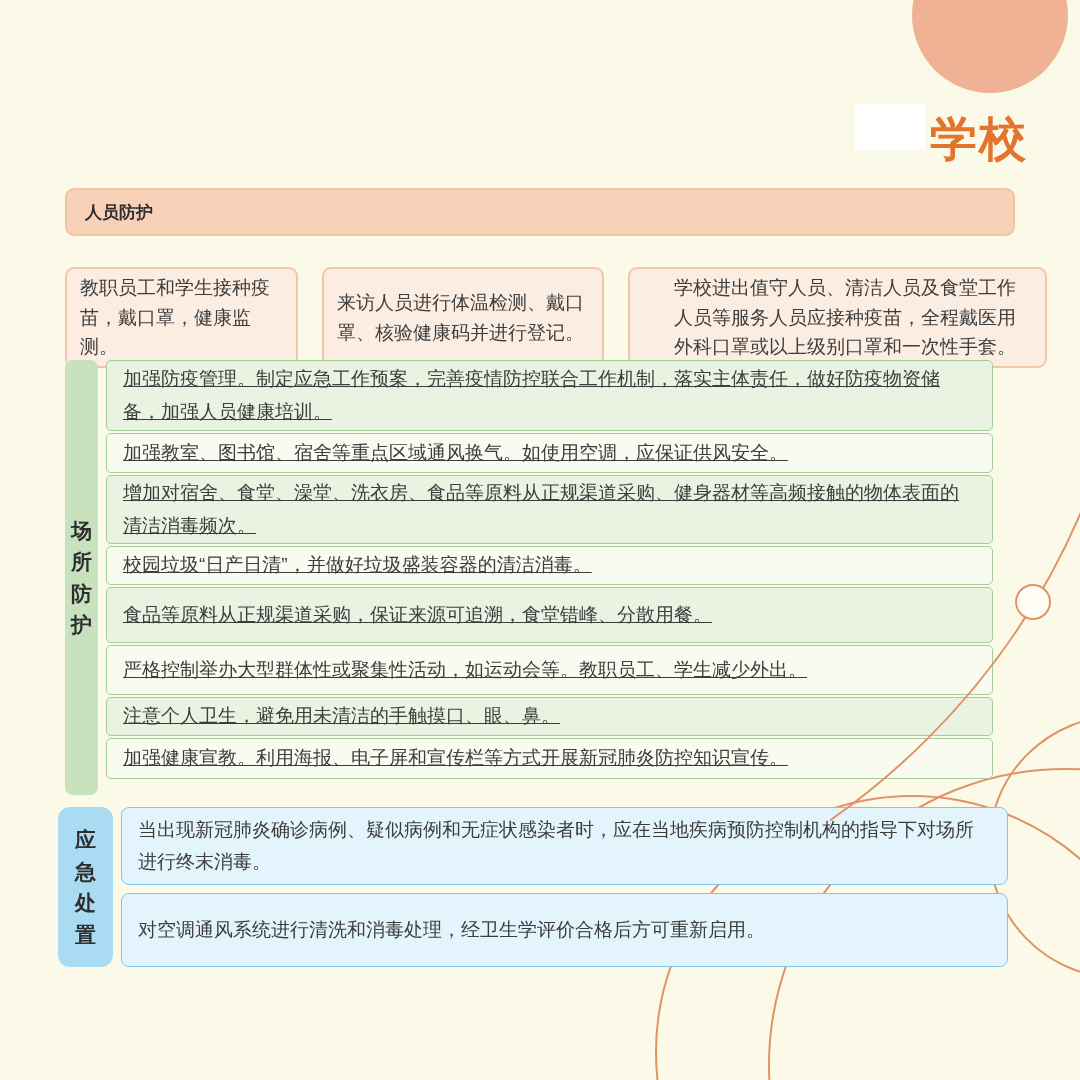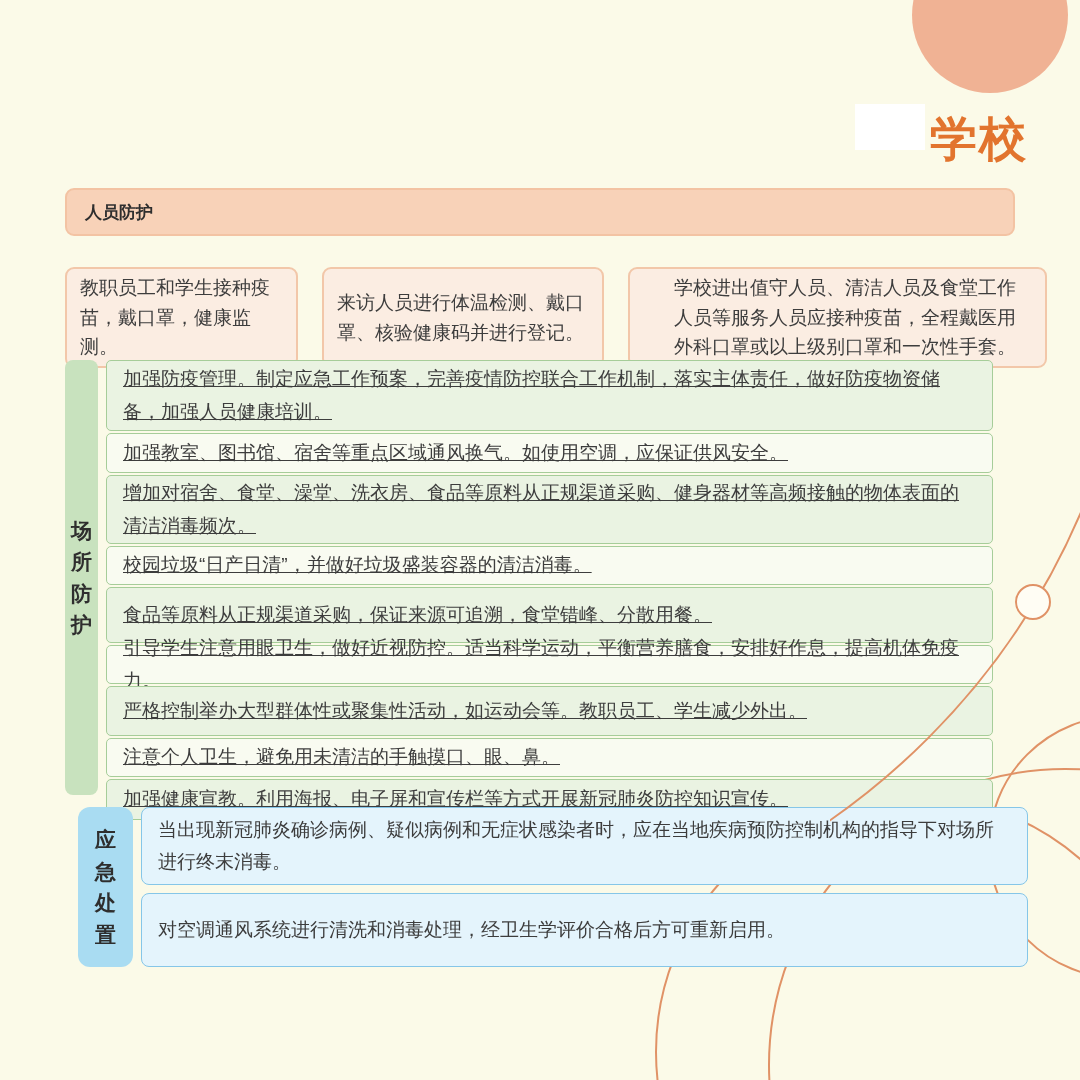--- a/index.html
+++ b/index.html
@@ -49,21 +49,21 @@
   .v-row{box-sizing:border-box;border:1.5px solid #A6CD99;border-radius:5px;
     display:flex;align-items:center;padding:0 16px;background:#EAF3E2;}
   .v-rows .v-row:nth-child(even){background:#F9FBF1;}
   .v-row .txt{line-height:1.7;text-decoration:underline;}
 
   
   .vlabel{width:24px;font-size:21px;font-weight:bold;color:#2E2E2E;line-height:1.5;
     text-align:center;word-break:break-all;}
 
   
-  .emergency{position:absolute;left:78px;top:807px;width:950px;z-index:3;display:flex;gap:8px;align-items:flex-start;}
+  .emergency{position:absolute;left:58px;top:807px;width:950px;z-index:3;display:flex;gap:8px;align-items:flex-start;}
   .e-sidebar{width:55px;height:160px;background:#A9DCF2;border-radius:12px;
     display:flex;align-items:center;justify-content:center;flex-shrink:0;}
   .e-rows{width:887px;display:flex;flex-direction:column;gap:8px;}
   .e-row{box-sizing:border-box;border:1.5px solid #85C6E8;border-radius:8px;
     display:flex;align-items:center;padding:0 16px;background:#E4F4FC;}
   .e-row .txt{line-height:1.7;}
 </style>
 </head>
 <body>
 
@@ -105,23 +105,20 @@
       </div>
       <div class="v-row" style="height:69px">
         <div class="txt">增加对宿舍、食堂、澡堂、洗衣房、食品等原料从正规渠道采购、健身器材等高频接触的物体表面的清洁消毒频次。</div>
       </div>
       <div class="v-row" style="height:39px">
         <div class="txt">校园垃圾“日产日清”，并做好垃圾盛装容器的清洁消毒。</div>
       </div>
       <div class="v-row" style="height:56px">
         <div class="txt">食品等原料从正规渠道采购，保证来源可追溯，食堂错峰、分散用餐。</div>
       </div>
-      <div class="v-row" style="height:39px">
-        <div class="txt">引导学生注意用眼卫生，做好近视防控。适当科学运动，平衡营养膳食，安排好作息，提高机体免疫力。</div>
-      </div>
       <div class="v-row" style="height:50px">
         <div class="txt">严格控制举办大型群体性或聚集性活动，如运动会等。教职员工、学生减少外出。</div>
       </div>
       <div class="v-row" style="height:39px">
         <div class="txt">注意个人卫生，避免用未清洁的手触摸口、眼、鼻。</div>
       </div>
       <div class="v-row" style="height:41px">
         <div class="txt">加强健康宣教。利用海报、电子屏和宣传栏等方式开展新冠肺炎防控知识宣传。</div>
       </div>
     </div>

